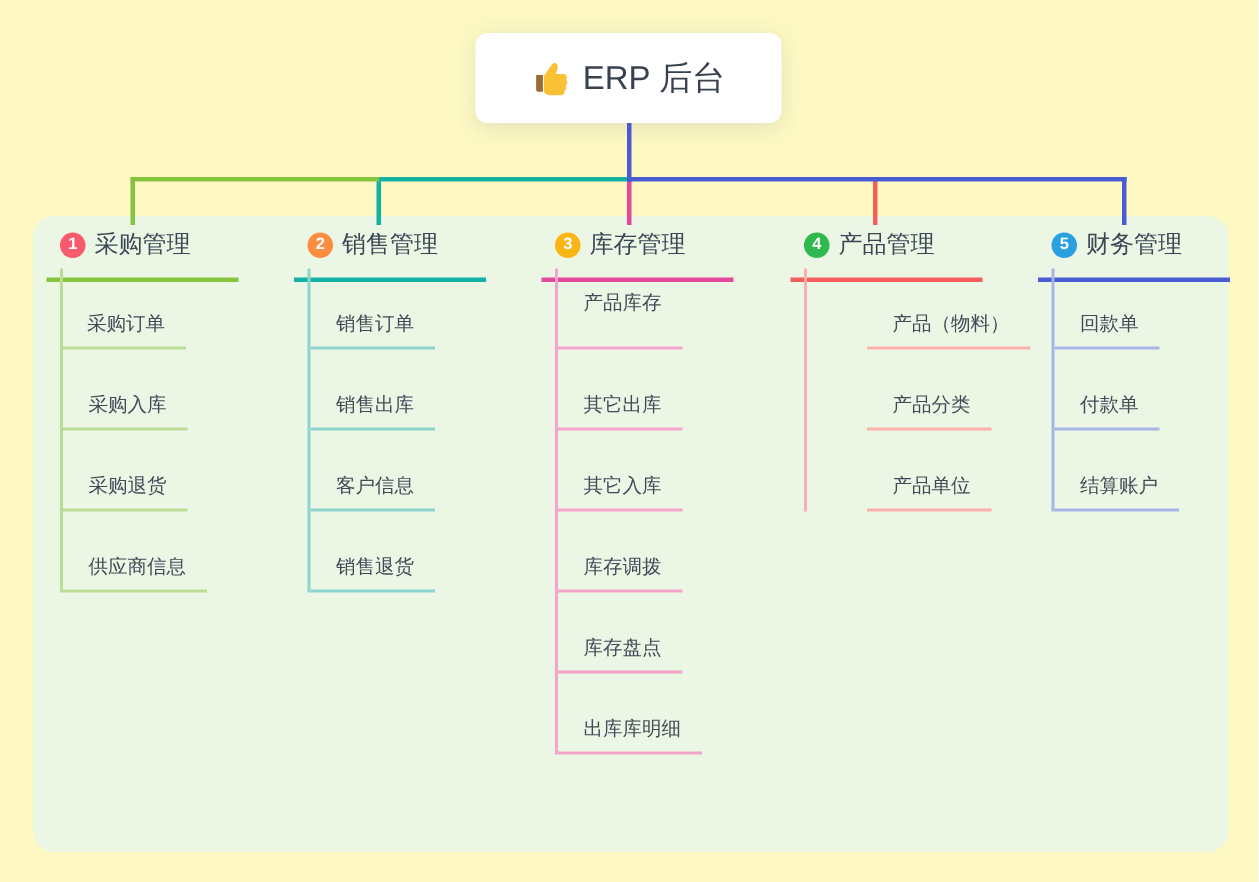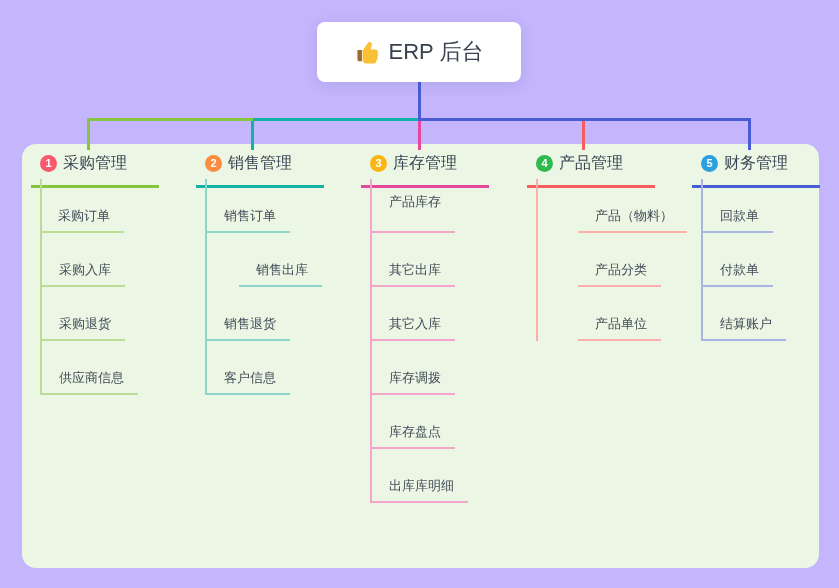--- a/index.html
+++ b/index.html
@@ -1,17 +1,17 @@
 <!DOCTYPE html>
 <html><head>
 <meta charset="utf-8">
 <style>
   html,body { margin:0; padding:0; background:#ffffff; }
   body { font-family:"Liberation Sans","DejaVu Sans",sans-serif; }
-  .stage { position:relative; width:839px; height:588px; background:#c4b5fd; overflow:hidden; }
+  .stage { position:relative; width:839px; height:588px; background:#fef9c3; overflow:hidden; }
 
   .panel { position:absolute; left:22px; top:144px; width:797px; height:424px; border-radius:14px; }
 
   .root-node { position:absolute; left:317px; top:22px; width:204px; height:60px;
     background:#fff; border-radius:8px; box-shadow:0 3px 14px rgba(60,80,120,.14);
     display:flex; align-items:center; justify-content:center; gap:9px;
     font-size:22px; font-weight:500; z-index:3; }
   .thumb { display:flex; align-items:center; }
 
   .hline,.vline { position:absolute; }
@@ -72,28 +72,28 @@
         </div>
       </div>
       <div class="branch-header" style="left: 196px; top: 148px; border-bottom-color: rgb(19, 178, 164);">
         <span class="badge" style="background: rgb(251, 140, 64);">2</span>
         <span>销售管理</span>
       </div>
       <div class="children" style="left: 205px; top: 179px; border-left-color: rgb(139, 213, 205);">
         <div class="child-row" style="border-bottom-color: rgb(139, 213, 205);">
           <span>销售订单</span>
         </div>
-        <div class="child-row" style="border-bottom-color: rgb(139, 213, 205); margin-left: 32px;">
+        <div class="child-row" style="border-bottom-color: rgb(139, 213, 205);">
           <span>销售出库</span>
         </div>
         <div class="child-row" style="border-bottom-color: rgb(139, 213, 205);">
-          <span>销售退货</span>
+          <span>客户信息</span>
         </div>
         <div class="child-row" style="border-bottom-color: rgb(139, 213, 205);">
-          <span>客户信息</span>
+          <span>销售退货</span>
         </div>
       </div>
       <div class="branch-header" style="left: 361px; top: 148px; border-bottom-color: rgb(228, 72, 156);">
         <span class="badge" style="background: rgb(249, 181, 20);">3</span>
         <span>库存管理</span>
       </div>
       <div class="children" style="left: 370px; top: 179px; border-left-color: rgb(243, 165, 203);">
         <div class="child-row" style="border-bottom-color: rgb(243, 165, 203); align-items: center;">
           <span>产品库存</span>
         </div>

